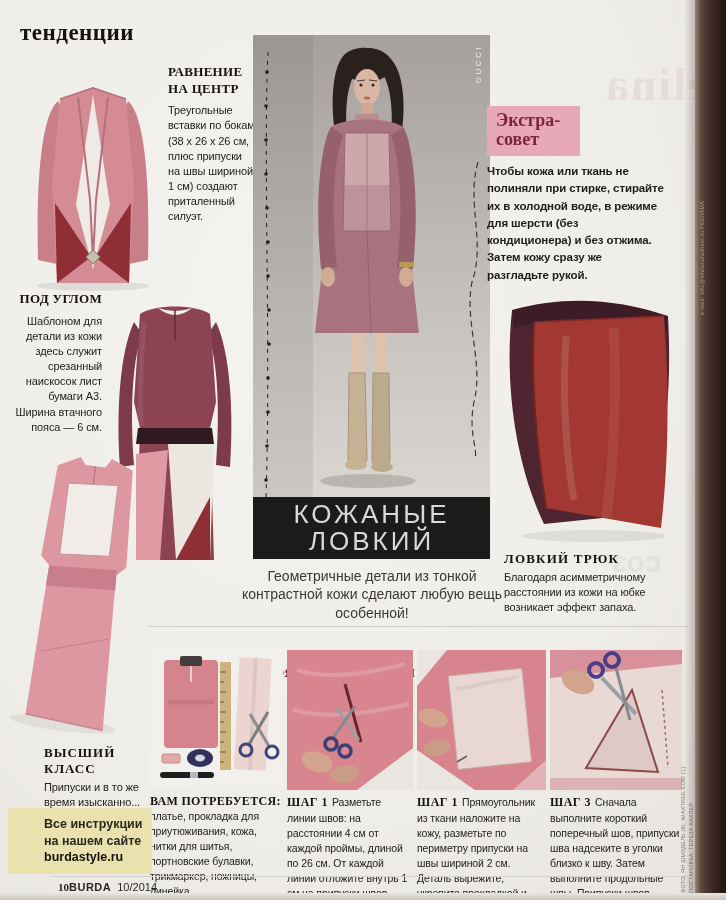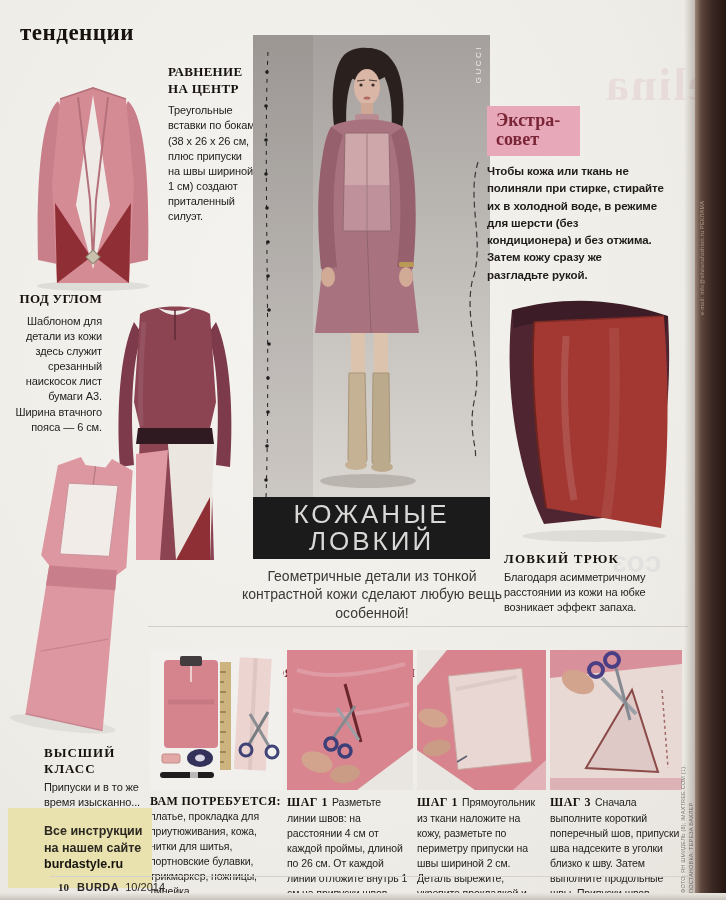--- a/index.html
+++ b/index.html
@@ -60,28 +60,28 @@
   .step-label { font-family:"Liberation Serif","DejaVu Serif",serif; font-size:12px; color:#17120f;
                 letter-spacing:.5px; margin-right:4px; }
   .c-m { left:150px; width:132px; }
   .c-1 { left:287px; width:125px; }
   .c-2 { left:417px; width:127px; }
   .c-3 { left:550px; width:133px; }
 
   .vysshiy { left:44px; top:745px; width:112px; }
   .vysshiy h3 { font-size:13px; letter-spacing:1px; }
   .vysshiy p  { font-size:11px; margin-top:3px; }
-  .promo { left:8px; top:808px; width:144px; height:80px; background:#e9e2ae;
+  .promo { left:8px; top:808px; width:144px; height:66px; background:#e9e2ae;
            display:flex; flex-direction:column; justify-content:center; padding-left:36px;
            font-weight:bold; font-size:12.5px; line-height:1.32; color:#2b2822; }
   .promo .site { color:#17140f; }
 
   .footer-rule { left:50px; top:876px; width:638px; border-top:1px solid #d6d2cb; }
   .footer { left:58px; top:881px; font-size:11px; color:#2a2724; }
-  .footer .page-num { font-family:"Liberation Serif","DejaVu Serif",serif; font-weight:bold; margin-right:8px; }
+  .footer .page-num { font-family:"Liberation Serif","DejaVu Serif",serif; font-weight:bold; margin-right:0; }
   .footer .mag { font-weight:bold; letter-spacing:.5px; margin-right:6px; }
 
   .credit { left:679px; top:893px; width:130px; transform:rotate(-90deg); transform-origin:0 0;
             font-size:5.5px; color:#7c7670; line-height:1.5; letter-spacing:.2px; }
 
   .ghost1 { left:604px; top:58px;  font-family:"Liberation Serif",serif; font-weight:bold; font-size:46px;
             color:#c27f8a; opacity:.14; transform:scaleX(-1); letter-spacing:2px; }
   .ghost2 { left:612px; top:545px; font-size:30px; font-weight:bold; color:#8d98a8; opacity:.12; transform:scaleX(-1); }
 
   .page-edge { left:684px; top:0; width:11px; height:900px;

